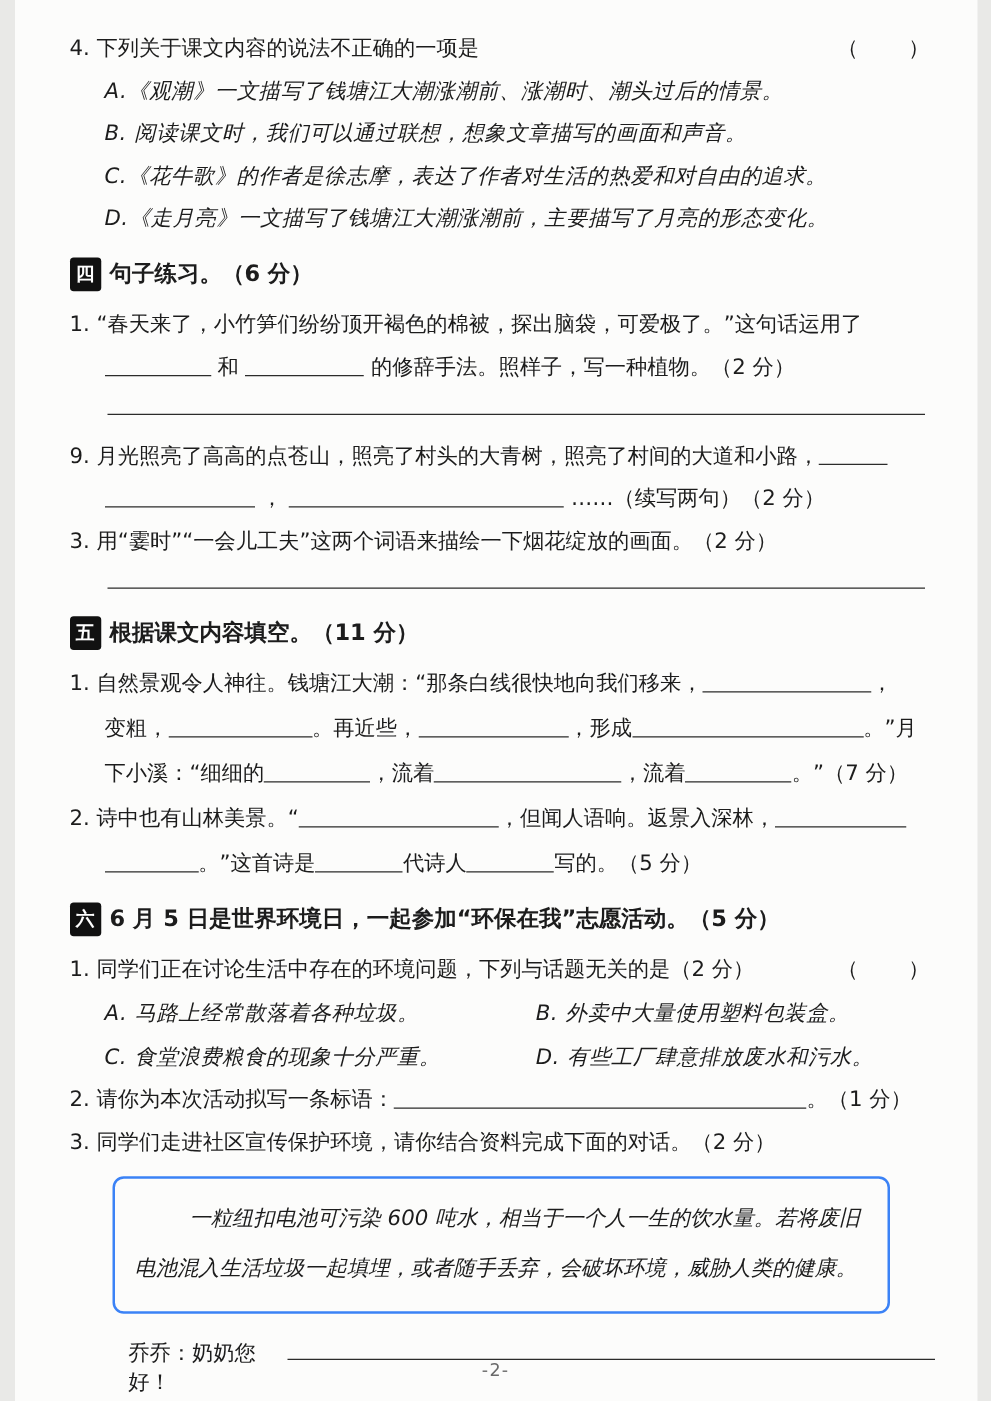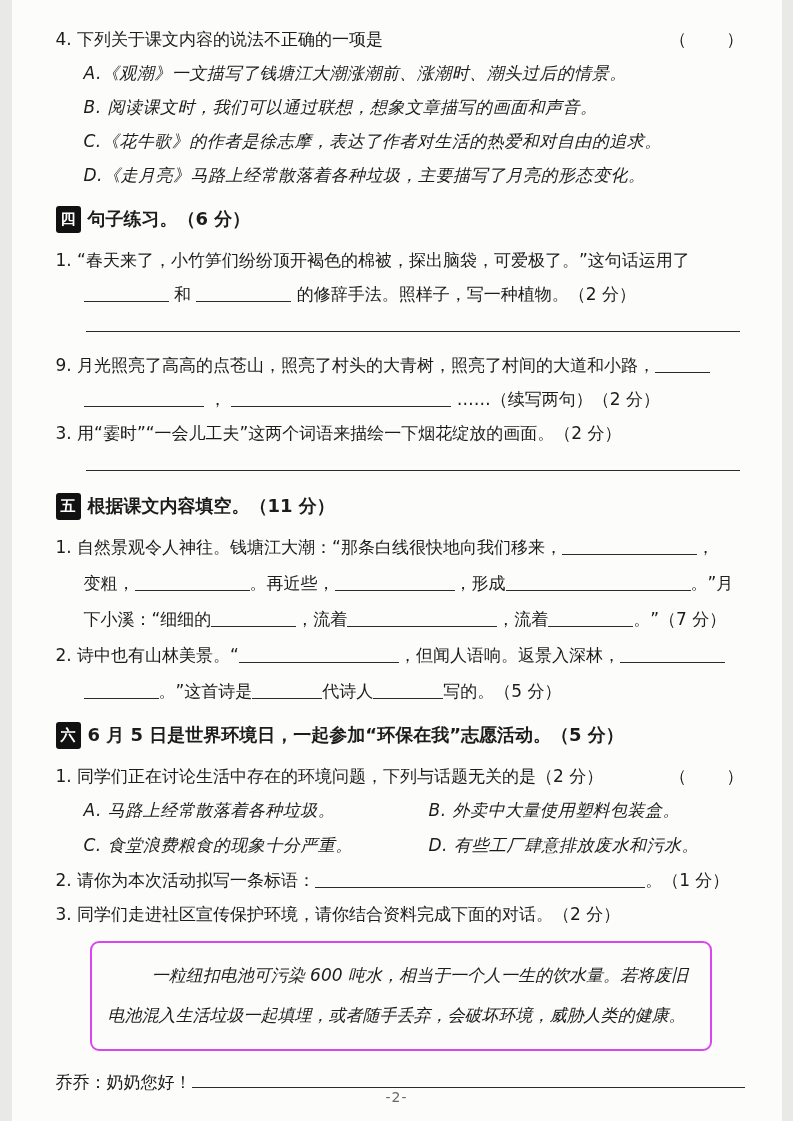--- a/index.html
+++ b/index.html
@@ -28,46 +28,46 @@
   }
   .bl{display:inline-block;border-bottom:1.6px solid #2b2b2b;height:15px;vertical-align:-2px;}
   .w55{width:55px}.w70{width:70px}.w75{width:75px}.w85{width:85px}
   .w95{width:95px}.w105{width:105px}.w115{width:115px}.w120{width:120px}.w135{width:135px}.w150{width:150px}.w160{width:160px}
   .w185{width:185px}.w220{width:220px}.w330{width:330px}.w555{width:553px}
   .rule{border-bottom:1.6px solid #2b2b2b;height:2px;margin:24px 8px 22px 30px;}
   .two-col{display:flex;margin-bottom:12px;}
   .two-col .col1{width:345px;}
   .info-box{
     margin:16px 36px 20px 34px;
-    border:2px solid #d946ef;border-radius:9px;
+    border:2px solid #3b82f6;border-radius:9px;
     padding:12px 16px 14px 16px;
     line-height:40px;font-style:italic;
     text-indent:2.6em;
     white-space:normal;
   }
-  .dialogue{display:flex;align-items:baseline;margin-top:16px;}
+  .dialogue{display:flex;align-items:baseline;margin-top:16px;margin-left:47px;}
   .footer{
     position:absolute;left:0;right:0;bottom:16px;
     text-align:center;color:#6a6a6a;font-size:14px;letter-spacing:1px;
   }
   .gap-lg{margin-bottom:14px;}
 </style>
 </head>
 <body>
 
 <div class="page">
 
   <div class="line stem-row">
     <span>4. 下列关于课文内容的说法不正确的一项是</span>
     <span class="parens">（　　）</span>
   </div>
   <div class="line indent opt">A.《观潮》一文描写了钱塘江大潮涨潮前、涨潮时、潮头过后的情景。</div>
   <div class="line indent opt">B. 阅读课文时，我们可以通过联想，想象文章描写的画面和声音。</div>
   <div class="line indent opt">C.《花牛歌》的作者是徐志摩，表达了作者对生活的热爱和对自由的追求。</div>
-  <div class="line indent opt">D.《走月亮》马路上经常散落着各种垃圾，主要描写了月亮的形态变化。</div>
+  <div class="line indent opt">D.《走月亮》一文描写了钱塘江大潮涨潮前，主要描写了月亮的形态变化。</div>
 
   <div class="sec-head">
     <span class="badge">四</span><span>句子练习。（6 分）</span>
   </div>
 
   <div class="line">1. “春天来了，小竹笋们纷纷顶开褐色的棉被，探出脑袋，可爱极了。”这句话运用了</div>
   <div class="line indent">
     <span class="bl w85"></span>
     <span>和</span>
     <span class="bl w95"></span>

